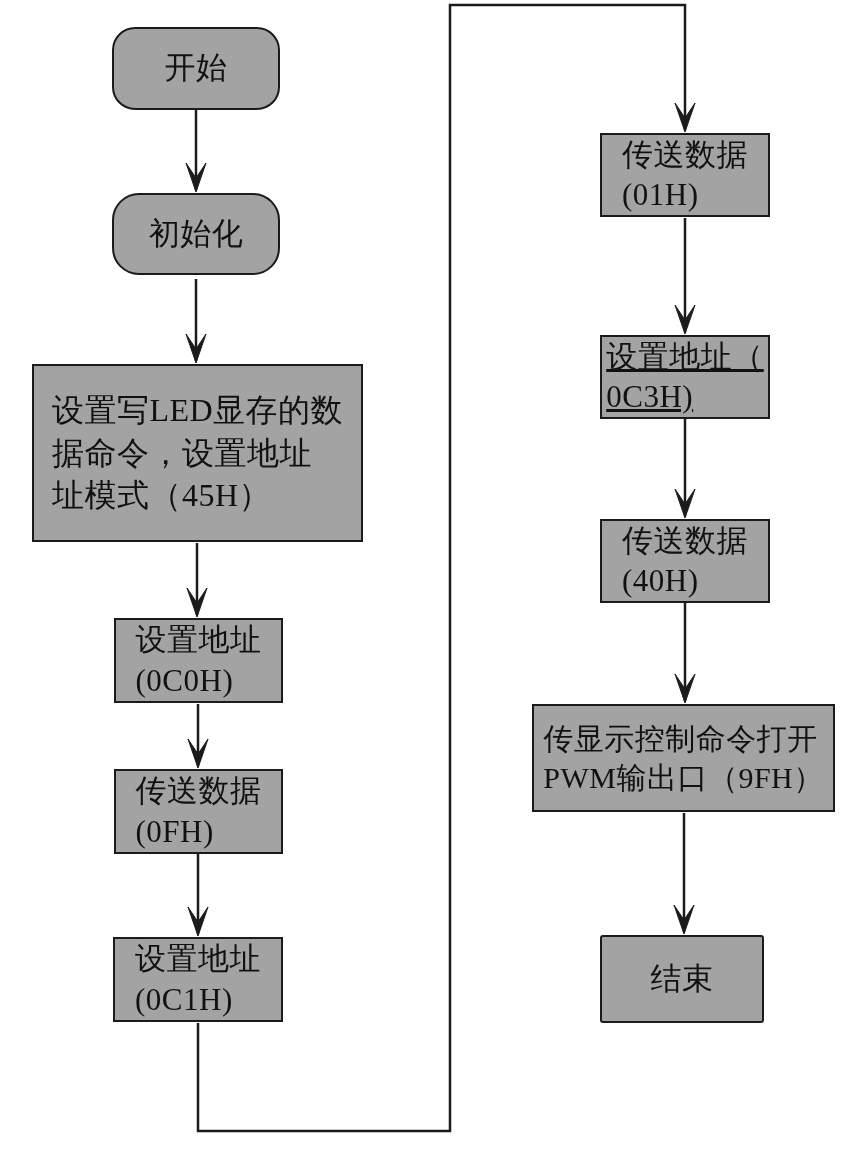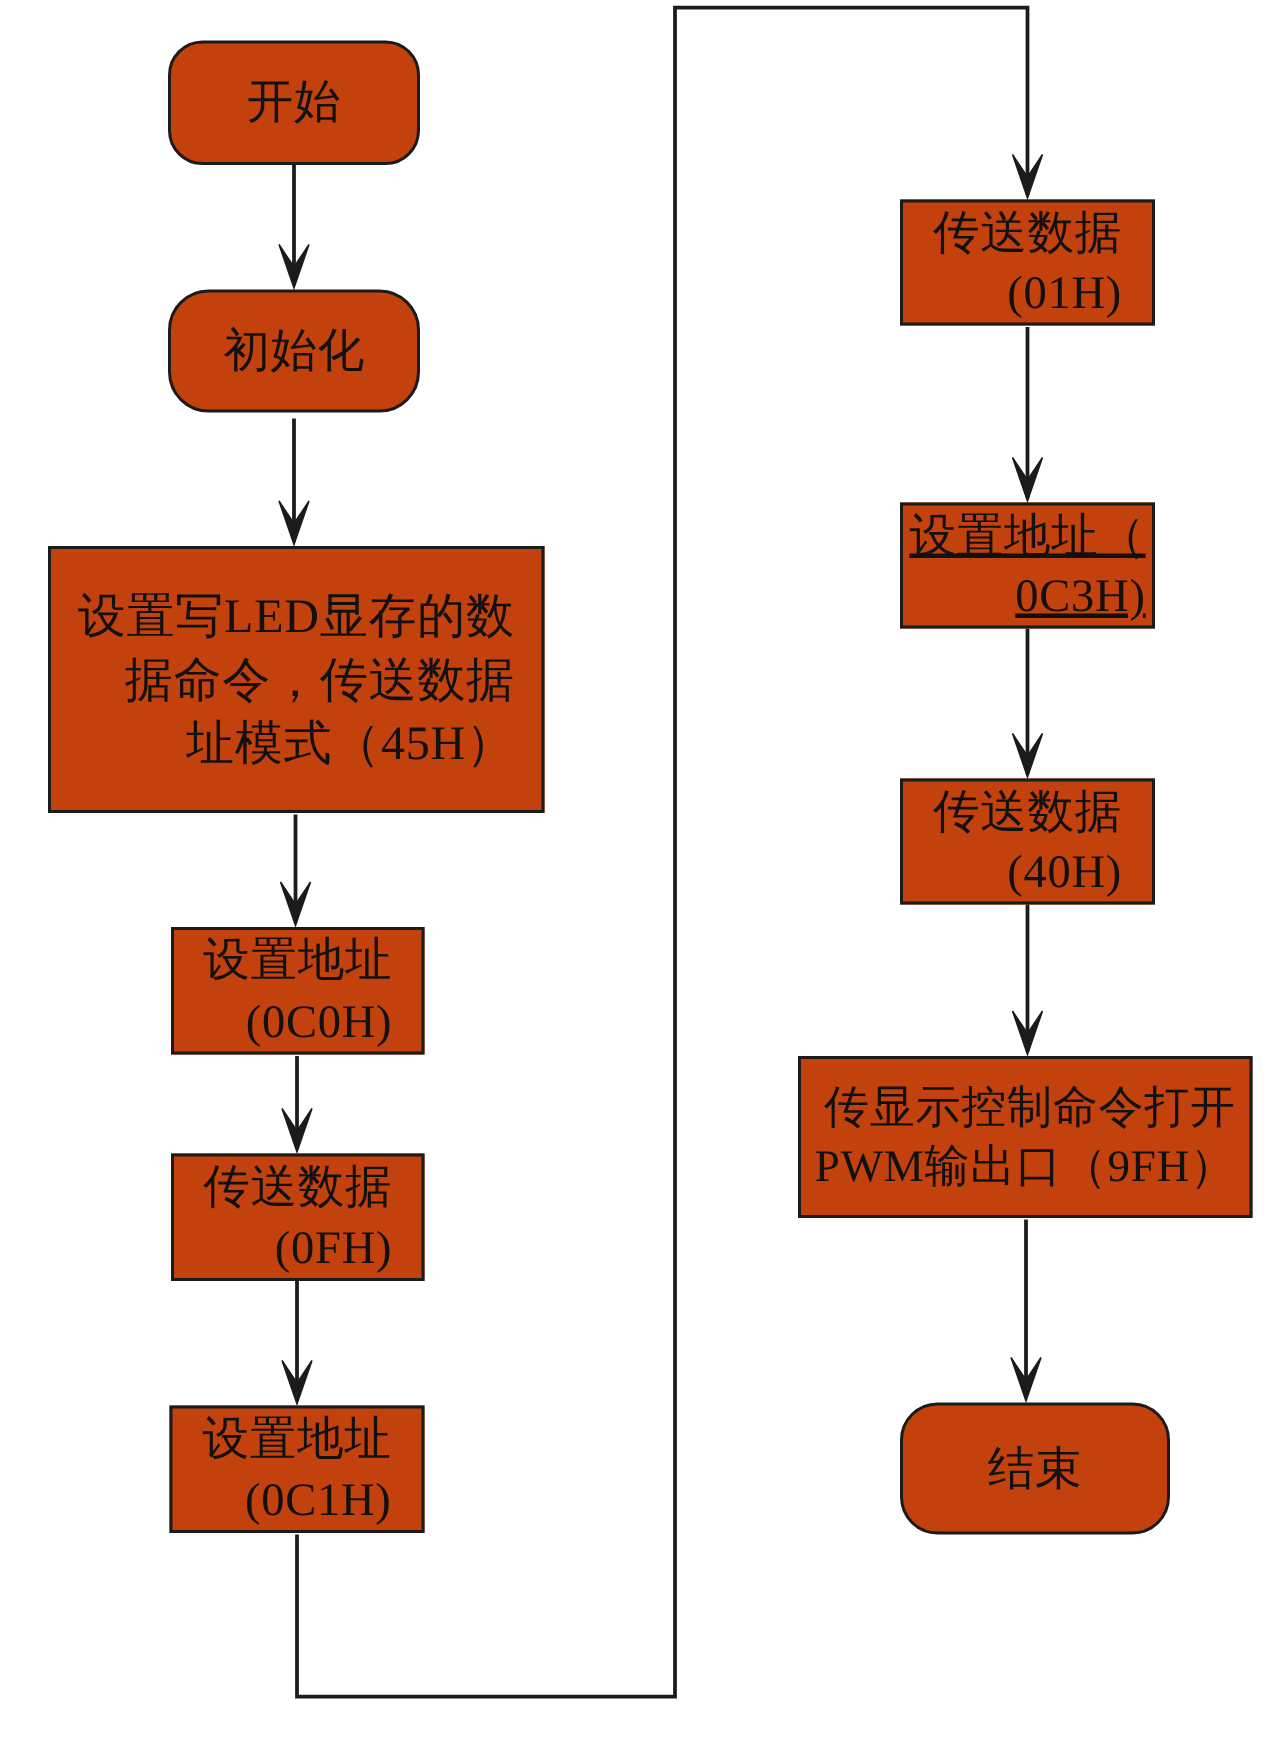--- a/index.html
+++ b/index.html
@@ -11,42 +11,42 @@
     color:#111111;
     overflow:hidden;
   }
   svg.connectors{
     position:absolute;left:0;top:0;width:854px;height:1169px;
   }
   .node{
     position:absolute;
     box-sizing:border-box;
     border:2.5px solid #1b1b1b;
-    background:#c2410c;
+    background:#a3a3a3;
     display:flex;
     align-items:center;
     justify-content:center;
-    text-align:right;
+    text-align:left;
     white-space:pre-line;
     font-size:31px;
     line-height:1.3;
     letter-spacing:0.5px;
   }
   .rounded{border-radius:23px;}
   .n-start{left:112px;top:27px;width:168px;height:83px;}
   .n-init{left:112px;top:193px;width:168px;height:82px;border-radius:27px;}
   .n-bigcmd{left:32px;top:364px;width:331px;height:178px;font-size:32px;line-height:1.34;}
   .n-addr0c0{left:114px;top:618px;width:169px;height:85px;}
   .n-data0f{left:114px;top:769px;width:169px;height:85px;}
   .n-addr0c1{left:113px;top:937px;width:170px;height:85px;}
   .n-data01{left:600px;top:133px;width:170px;height:84px;}
   .n-addr0c3{left:600px;top:335px;width:170px;height:84px;text-decoration:underline;}
   .n-data40{left:600px;top:519px;width:170px;height:84px;}
   .n-pwm{left:532px;top:704px;width:303px;height:108px;font-size:30px;}
-  .n-end{left:600px;top:935px;width:180px;height:88px;border-radius:25px;}
+  .n-end{left:600px;top:935px;width:164px;height:88px;border-radius:3px;}
 </style>
 </head>
 <body>
 
 <div class="stage">
 
   <svg class="connectors" viewBox="0 0 854 1169" fill="none" stroke="#1b1b1b" stroke-width="2.5">
 
     <path d="M196 110 V190"></path>
     <path d="M196 279 V361"></path>
@@ -73,21 +73,21 @@
       <path d="M685 703 L675 674 L685 689 L695 674 Z"></path>
       <path d="M684 934 L674 905 L684 920 L694 905 Z"></path>
     </g>
   </svg>
 
   <div class="node rounded n-start">开始</div>
 
   <div class="node n-init">初始化</div>
 
   <div class="node n-bigcmd">设置写LED显存的数
-据命令，传送数据
+据命令，设置地址
 址模式（45H）</div>
 
   <div class="node n-addr0c0">设置地址
 (0C0H)</div>
 
   <div class="node n-data0f">传送数据
 (0FH)</div>
 
   <div class="node n-addr0c1">设置地址
 (0C1H)</div>

